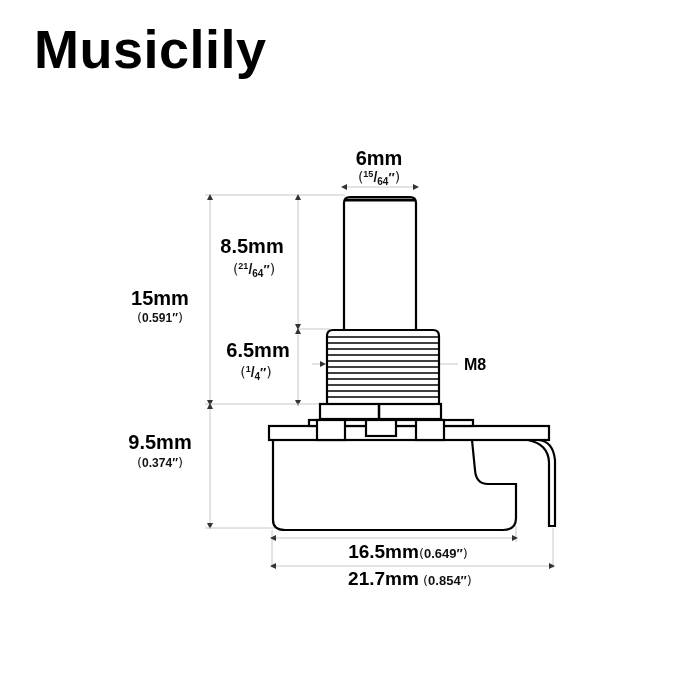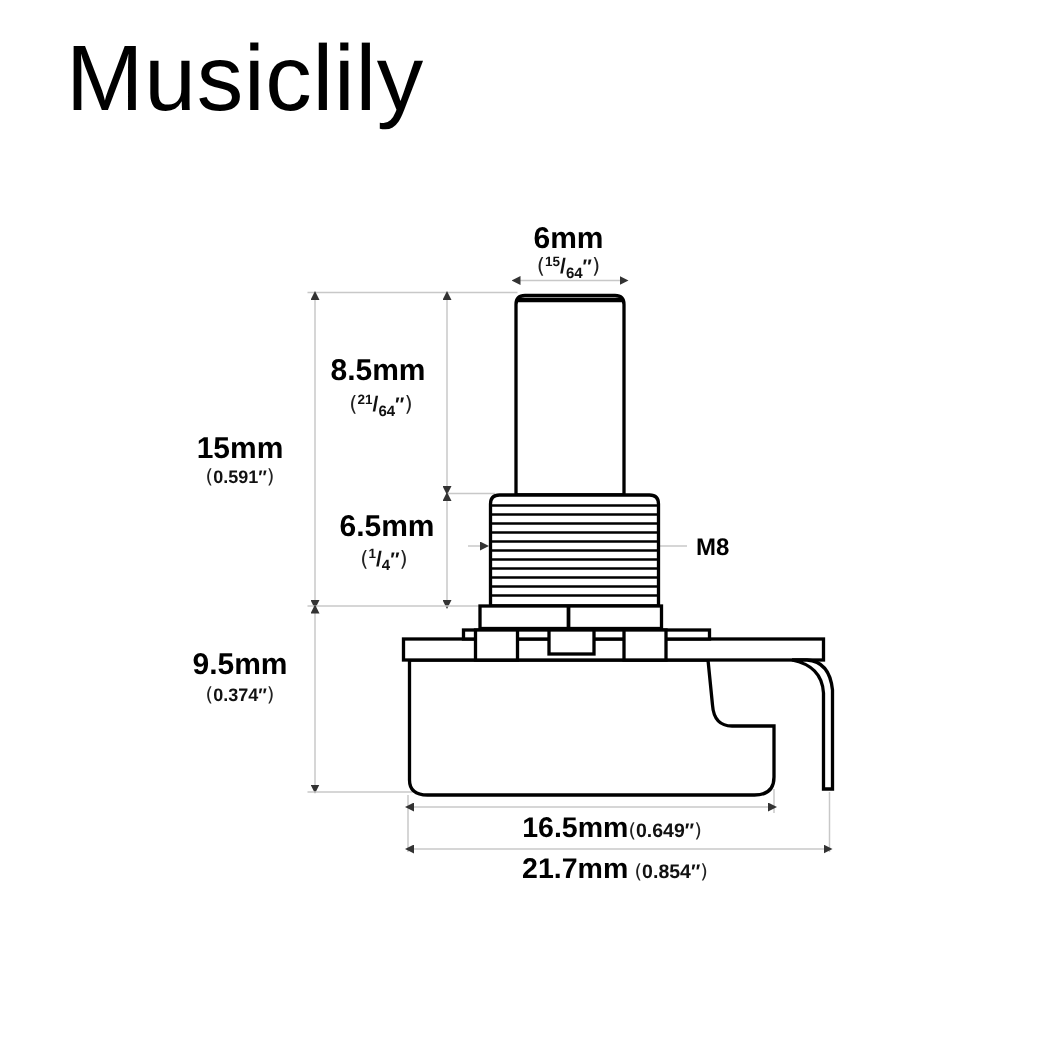--- a/index.html
+++ b/index.html
@@ -1,17 +1,17 @@
 <!DOCTYPE html>
 <html><head>
   <meta charset="utf-8">
   <style>
     html, body { margin: 0; padding: 0; background: #ffffff; }
     body { width: 700px; height: 700px; position: relative; overflow: hidden; font-family: "Liberation Sans", sans-serif; }
-    .brand { position: absolute; left: 44px; top: 22px; font-size: 62px; font-weight: 400; color: #000; letter-spacing: 0.5px; line-height: 1; }
+    .brand { position: absolute; left: 34px; top: 22px; font-size: 54px; font-weight: 700; color: #000; letter-spacing: 0.5px; line-height: 1; }
     svg.diagram { position: absolute; left: 0; top: 0; width: 700px; height: 700px; }
     .dimlabel { font-family: "Liberation Sans", sans-serif; font-weight: 700; fill: #000; }
     .dimsub { font-family: "Liberation Sans", sans-serif; font-weight: 700; fill: #111; }
     .paren { font-family: "DejaVu Sans", sans-serif; font-weight: 400; fill: #222; }
     .guide { stroke: #c8c8c8; stroke-width: 1; fill: none; }
     .part { stroke: #000; stroke-width: 2.2; fill: #fff; }
     .thread { stroke: #000; stroke-width: 1.6; }
   </style>
 </head>
 <body>

